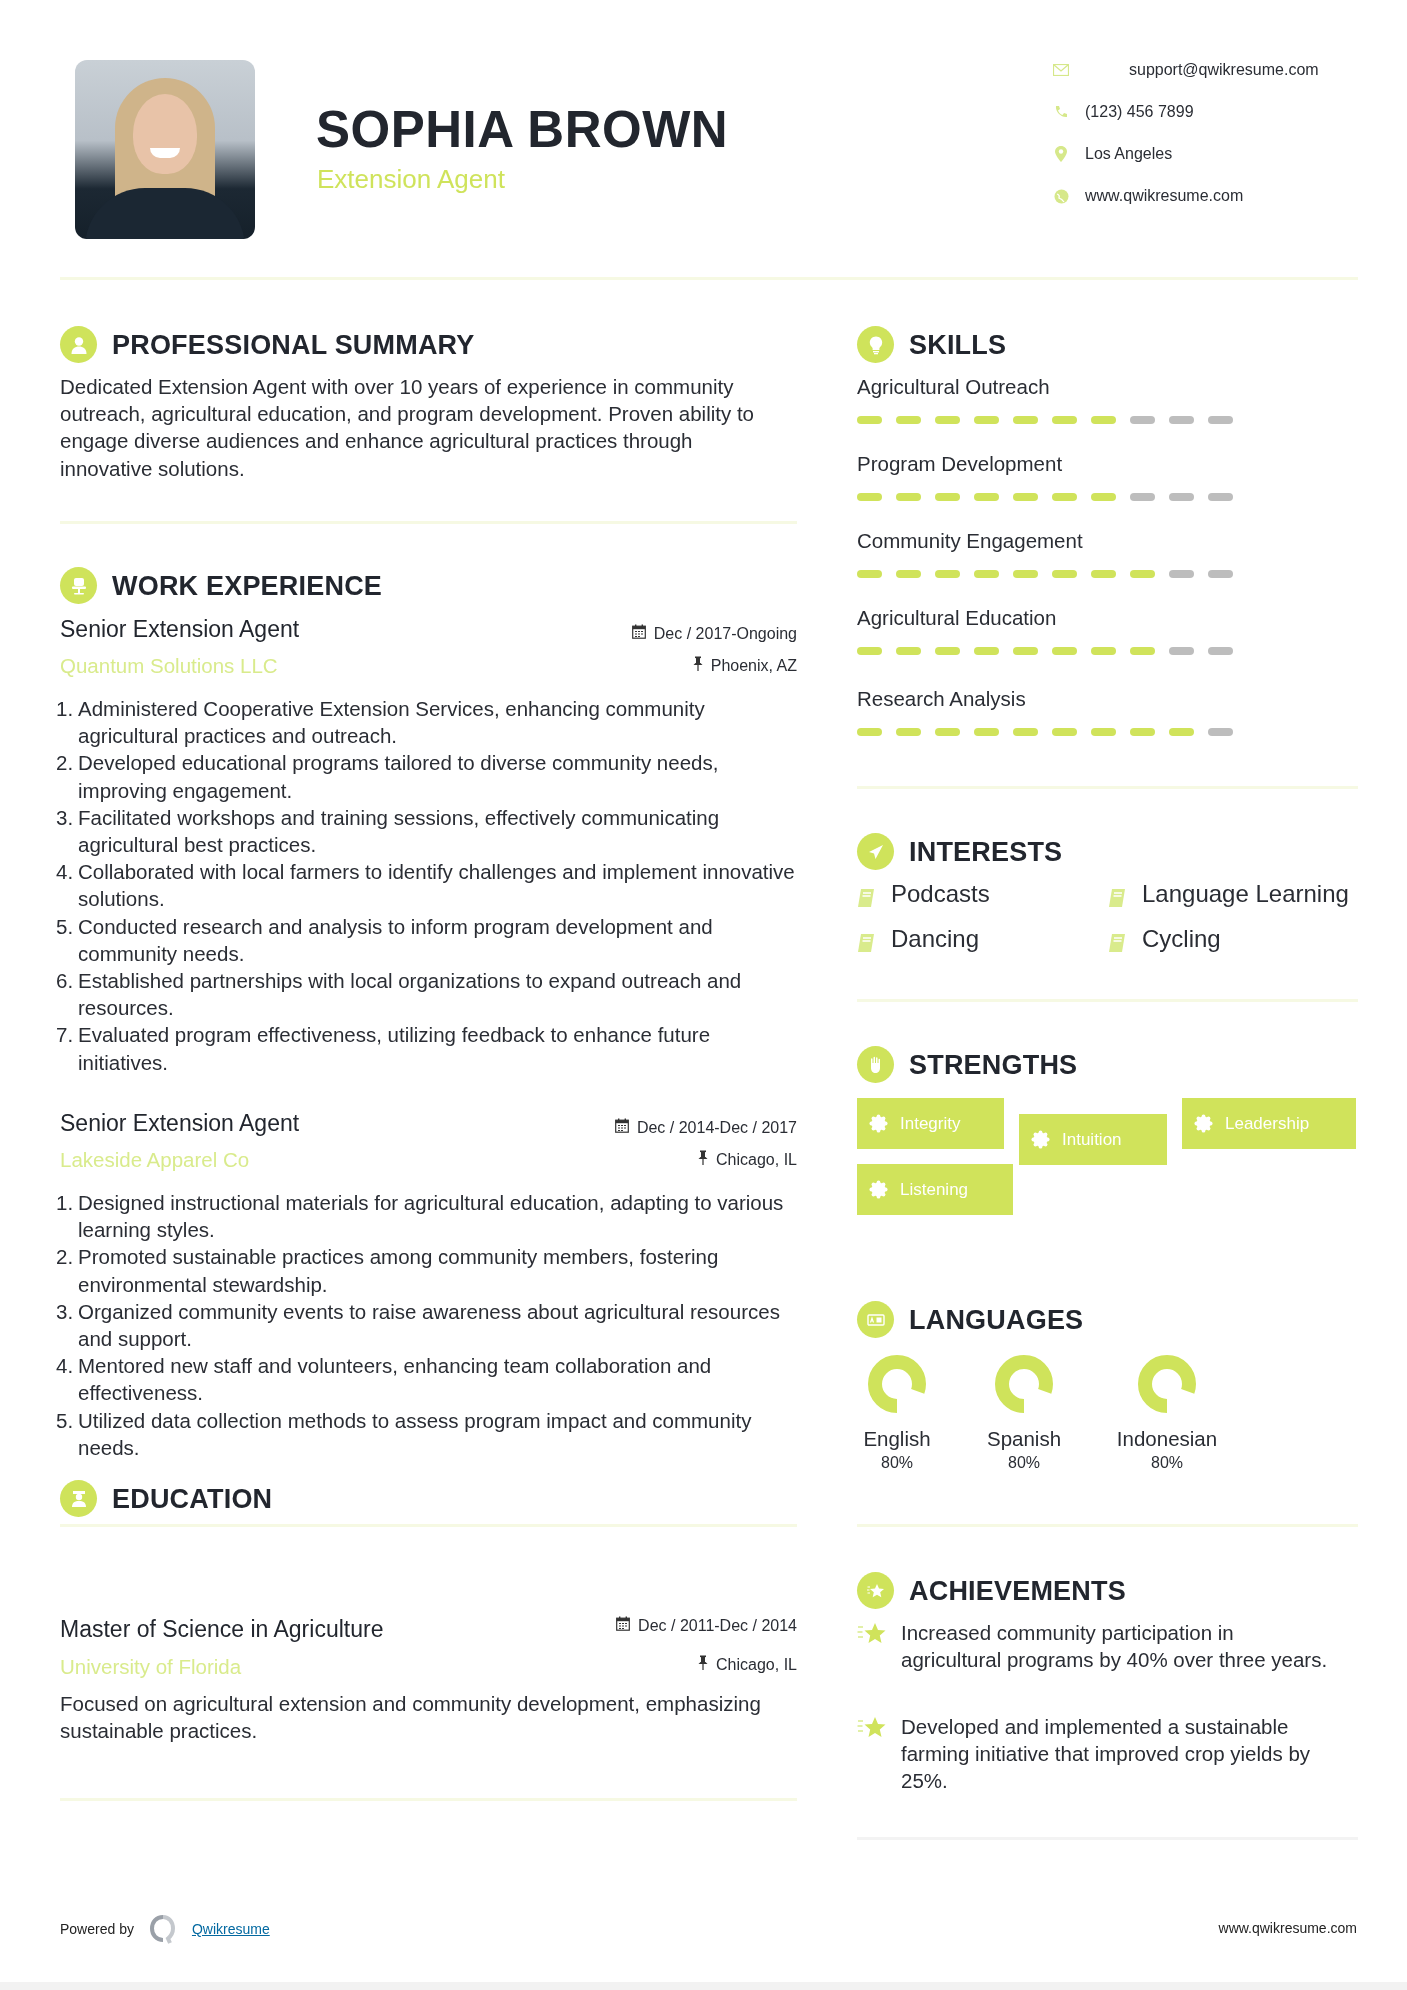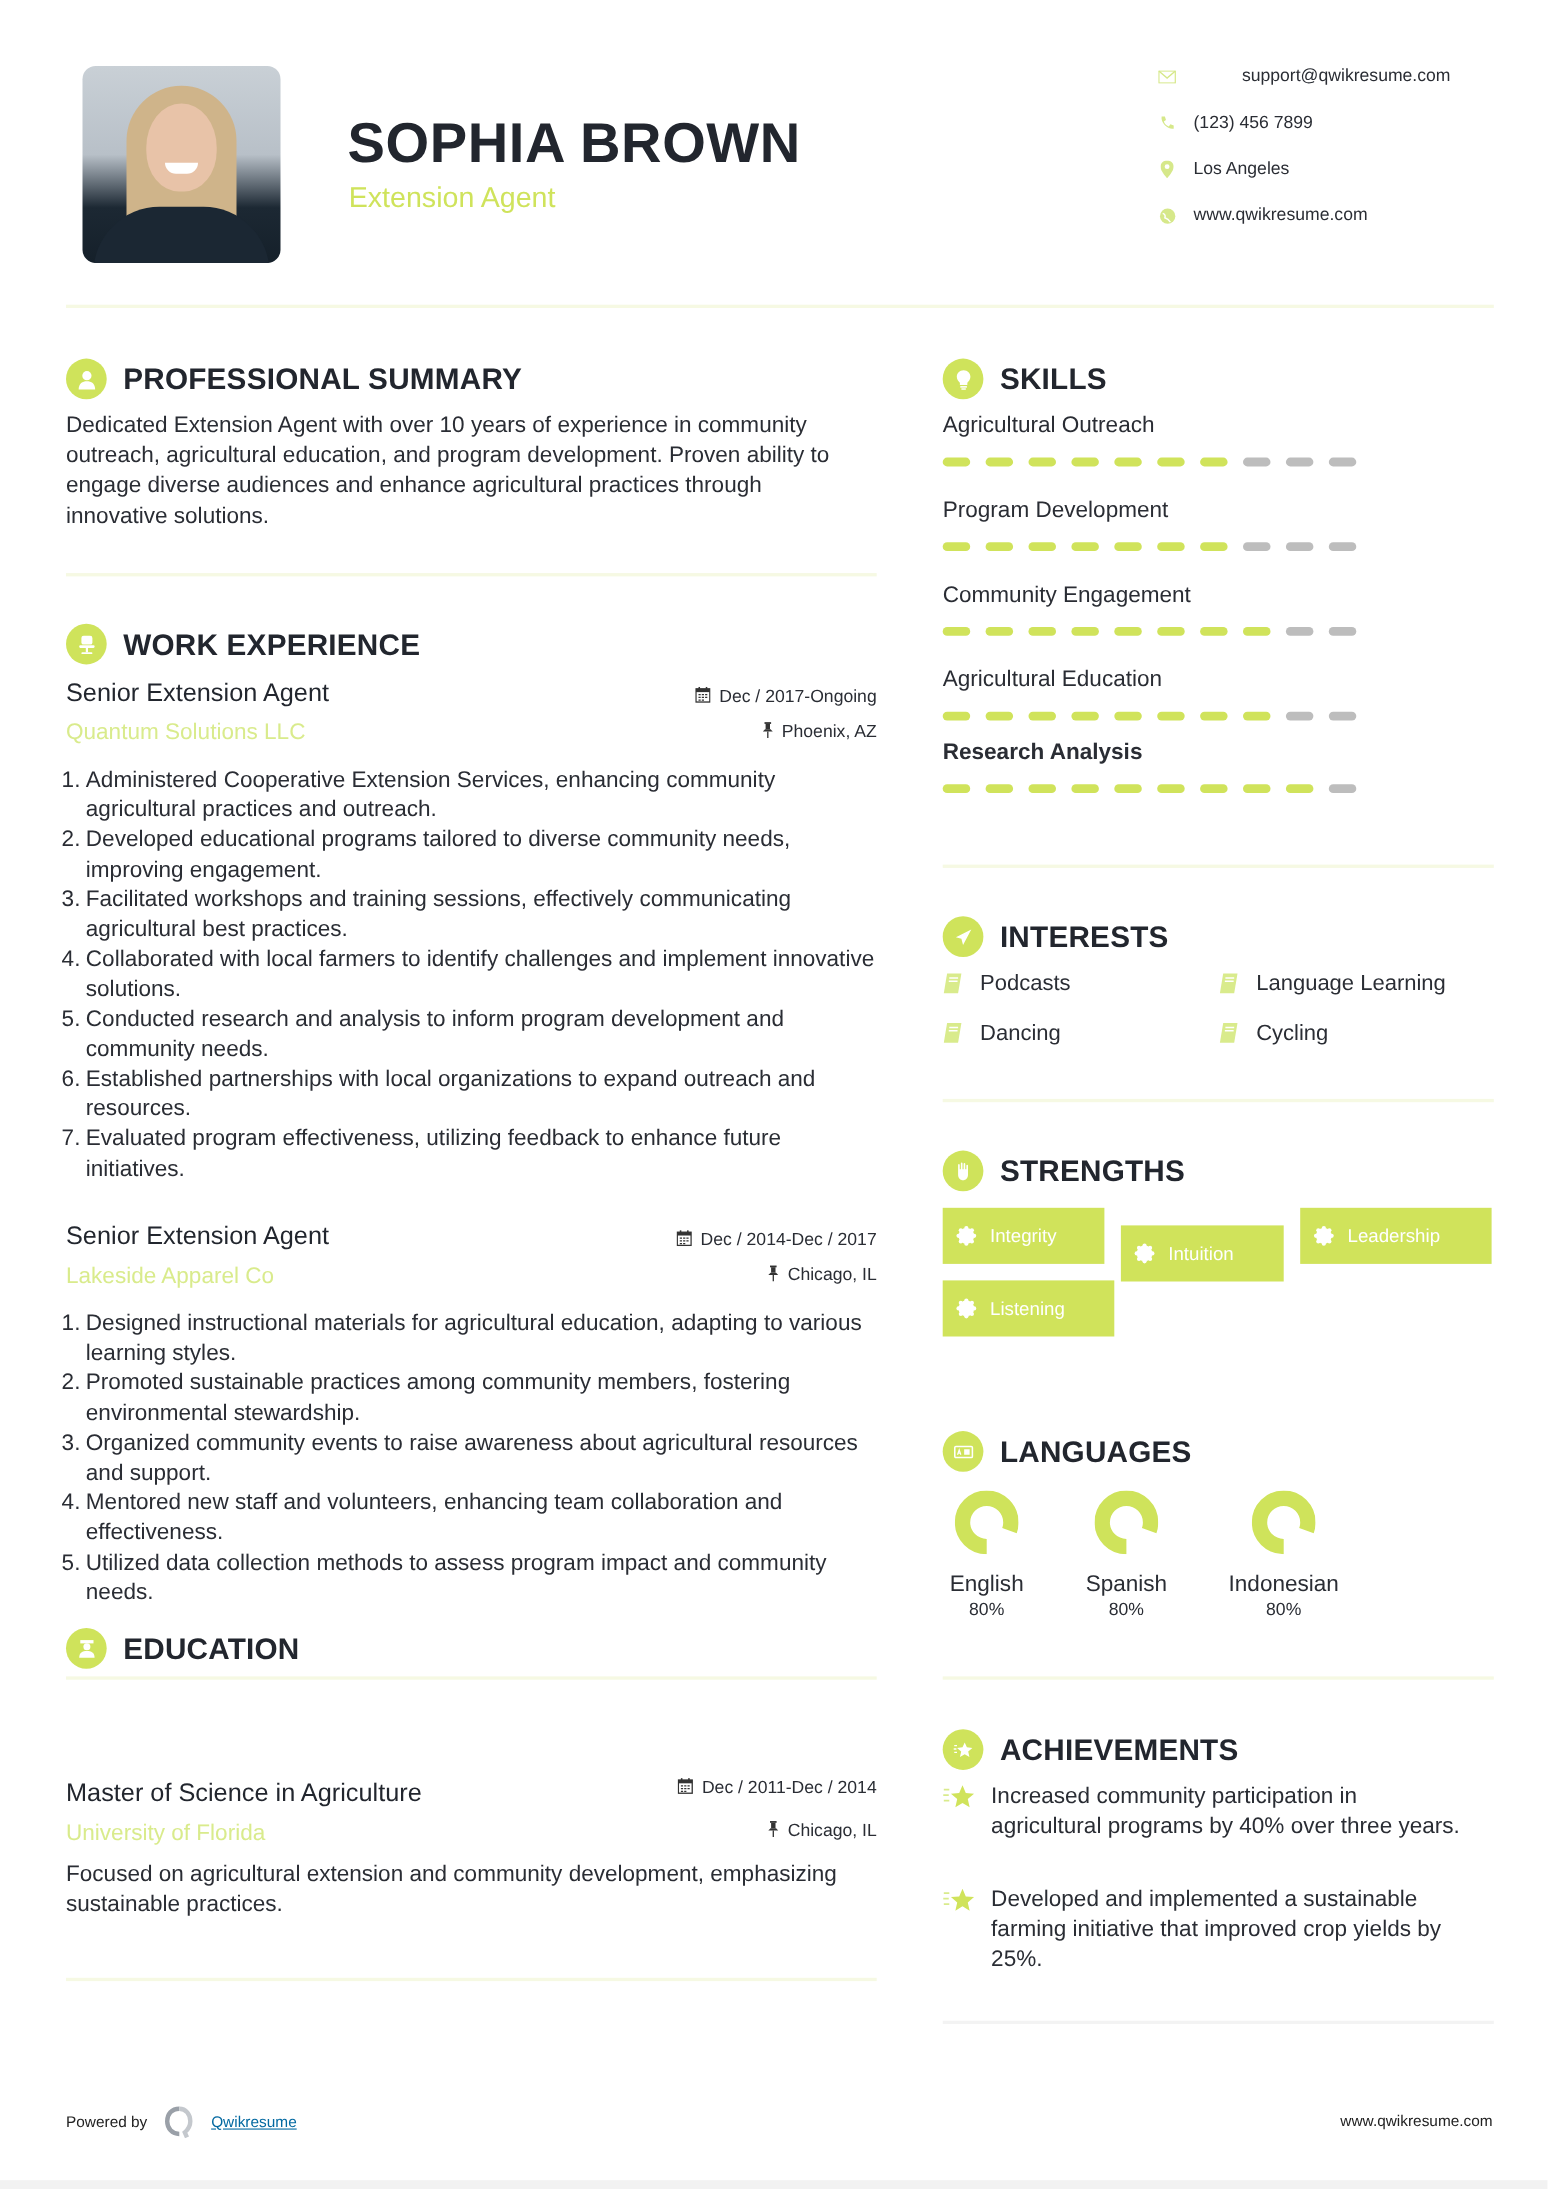--- a/index.html
+++ b/index.html
@@ -40,21 +40,21 @@
   ol.duties li { position: relative; padding-left: 18px; font-size: 20.5px; line-height: 27.2px; color: #2a2d34; }
   ol.duties li .num { position: absolute; left: -4px; top: 0; }
 
   
   .skill-label { font-size: 20.5px; color: #2a2d34; line-height: 28px; }
   .dashes { display: flex; gap: 14px; }
   .dash { width: 25px; height: 8px; border-radius: 4px; background: #d0e35b; }
   .dash.off { background: #bdbdbd; }
 
   
-  .interest { display: flex; align-items: center; font-size: 20px; color: #2a2d34; line-height: 28px; }
+  .interest { display: flex; align-items: flex-end; font-size: 24px; color: #2a2d34; line-height: 28px; }
   .interest .bk { width: 18px; height: 20px; margin-right: 16px; }
 
   
   .chip { height: 51px; background: #d0e35b; color: #ffffff; font-size: 17px; display: flex; align-items: center; padding: 0 13px 0 12px; }
   .chip .cog { width: 19px; height: 19px; margin-right: 12px; }
 
   
   .lang { width: 110px; text-align: center; }
   .lang .ring { width: 58px; height: 58px; margin: 0 auto; }
   .lang .ln { font-size: 20.5px; color: #2a2d34; line-height: 28px; margin-top: 8px; }
@@ -321,21 +321,21 @@
       <span class="dash"></span>
       <span class="dash"></span>
       <span class="dash"></span>
       <span class="dash"></span>
       <span class="dash"></span>
       <span class="dash"></span>
       <span class="dash off"></span>
       <span class="dash off"></span>
   </div>
 </div>
-<div class="abs" style="left:857px; top:670px;font-weight:bold;">
+<div class="abs" style="left:857px; top:685px;">
   <div class="skill-label">Research Analysis</div>
   <div class="dashes" style="margin-top:15px;">
     <span class="dash"></span>
       <span class="dash"></span>
       <span class="dash"></span>
       <span class="dash"></span>
       <span class="dash"></span>
       <span class="dash"></span>
       <span class="dash"></span>
       <span class="dash"></span>

